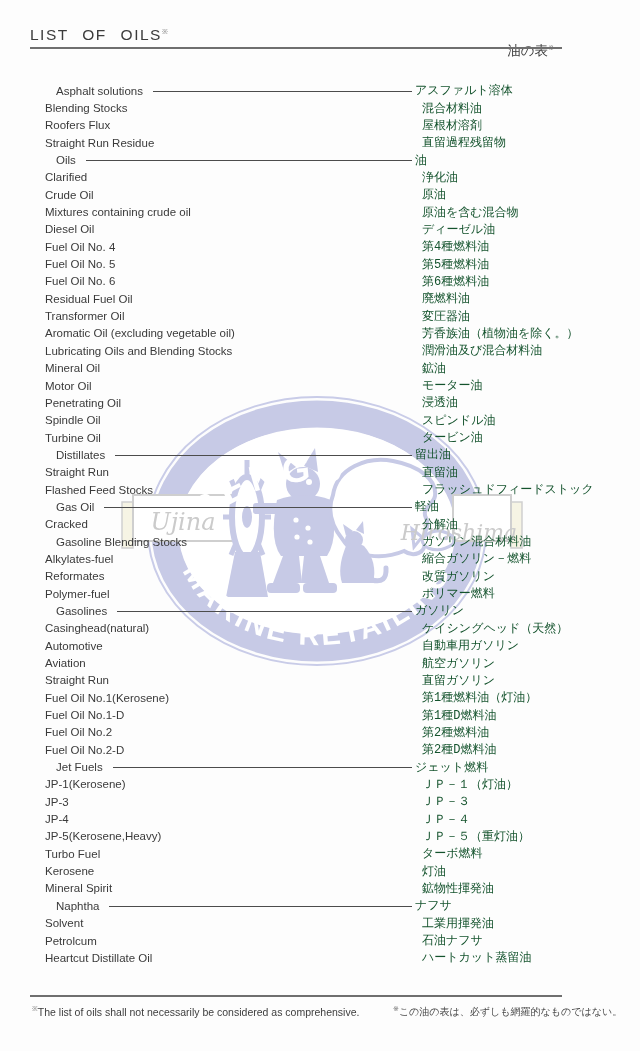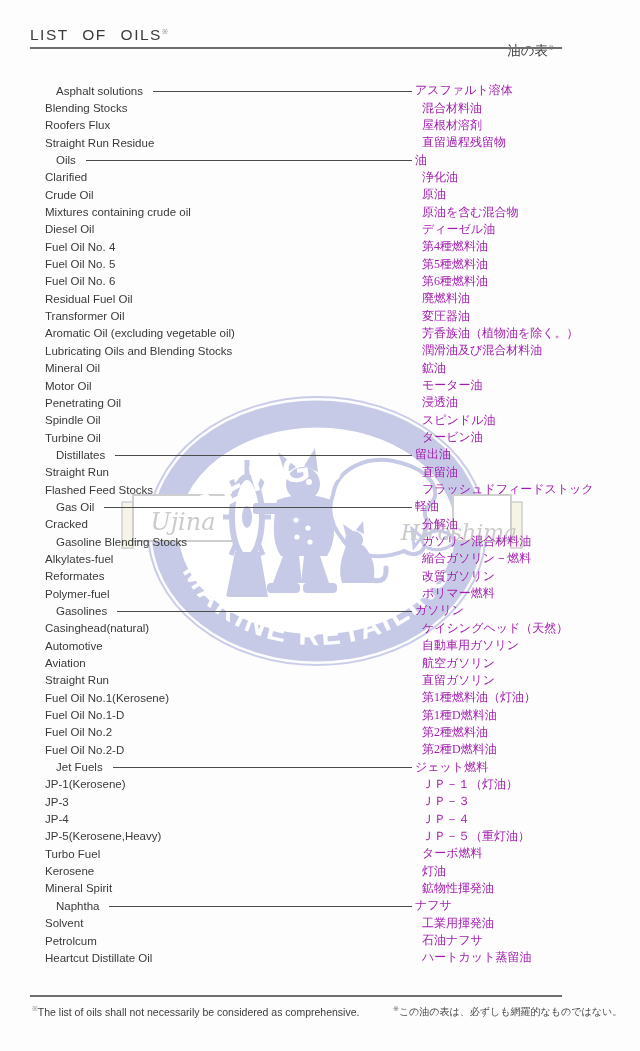--- a/index.html
+++ b/index.html
@@ -22,22 +22,22 @@
   .hdr-rule{position:absolute;left:30px;top:47px;width:532px;height:2px;background:#6f6f6f;}
   .list{position:absolute;left:30px;top:82px;width:580px;}
   .row{display:flex;align-items:center;height:17.35px;}
   .en{flex:none;padding-left:15px;font-size:11.5px;color:#3a3a3a;white-space:nowrap;}
   .row.indent .en{padding-left:26px;}
   .mid{flex:1;position:relative;height:100%;}
   .row.lined .mid::after{
     content:"";position:absolute;left:10px;right:3px;top:50%;
     border-top:1px solid #4c4c4c;
   }
-  .jp{flex:none;width:195px;font-size:12px;color:#a21caf;white-space:nowrap;
-      font-family:Liberation Serif, serif;}
+  .jp{flex:none;width:195px;font-size:12px;color:#14532d;white-space:nowrap;
+      font-family:Liberation Mono, monospace;}
   .row:not(.lined) .jp{text-indent:7px;}
   .ftr-rule{position:absolute;left:30px;top:995px;width:532px;height:2px;background:#6f6f6f;}
   .fn-en{position:absolute;left:32px;top:1004px;font-size:10.5px;color:#3d3d3d;}
   .fn-jp{position:absolute;left:393px;top:1005px;font-size:10px;color:#474747;font-family:"DejaVu Sans",sans-serif;}
   
   .arc-text{font-family:"Liberation Sans",sans-serif;font-weight:bold;fill:#ffffff;}
   .script-text{font-family:"DejaVu Serif",serif;font-style:italic;fill:#cbcbcb;}
 </style>
 </head>
 <body>

